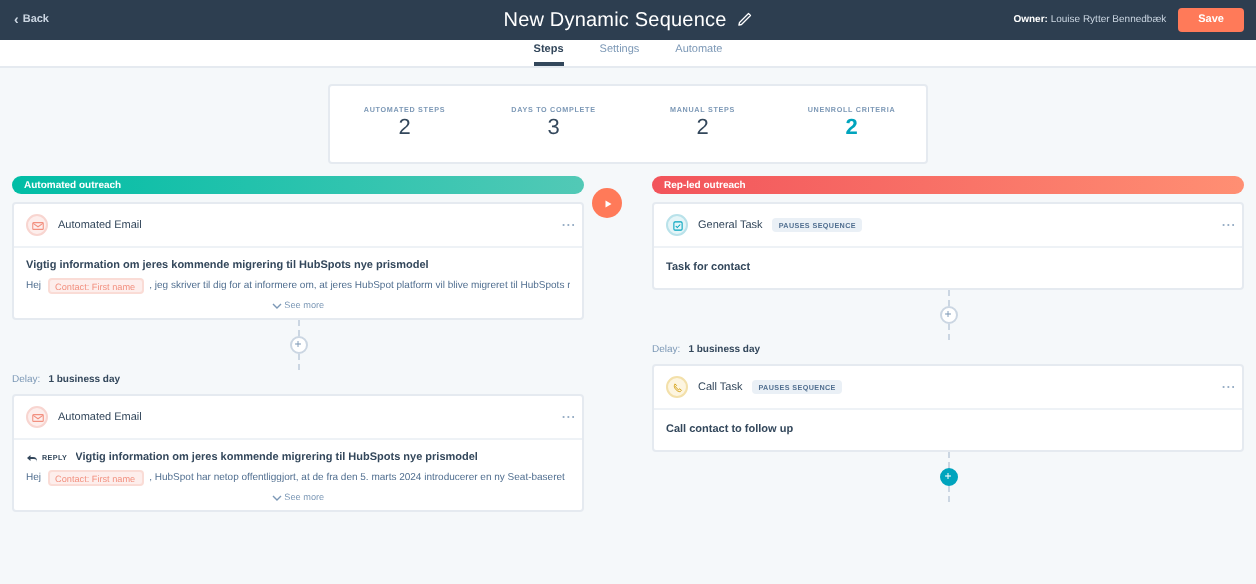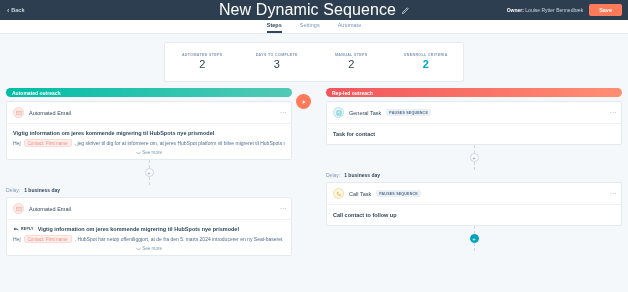--- a/index.html
+++ b/index.html
@@ -22,21 +22,21 @@
     display: flex; align-items: center; gap: 2px;
     font-size: 5.5px; font-weight: bold; color: #cbd6e2; cursor: pointer;
     padding-left: 3px;
   }
   .back-chevron { font-size: 7px; line-height: 1; color: #cbd6e2; }
   .title-wrap {
     position: absolute; left: 0; right: 0; top: 0; height: 20px;
     display: flex; align-items: center; justify-content: center; gap: 5px;
     pointer-events: none;
   }
-  .seq-title { font-size: 16px; color: #ffffff; letter-spacing: .1px; }
+  .seq-title { font-size: 10px; color: #ffffff; letter-spacing: .1px; }
   .pencil-icon { pointer-events: auto; cursor: pointer; display: block; }
   .topbar-right {
     margin-left: auto; display: flex; align-items: center; gap: 6px;
     position: relative; z-index: 2; padding-right: 2px;
   }
   .owner { font-size: 5px; color: #cbd6e2; white-space: nowrap; }
   .owner b { color: #ffffff; }
   .save-btn {
     background: #ff7a59; color: #fff; font-size: 5.5px; font-weight: bold;
     border: none; border-radius: 2px; padding: 3px 10px; cursor: pointer;

